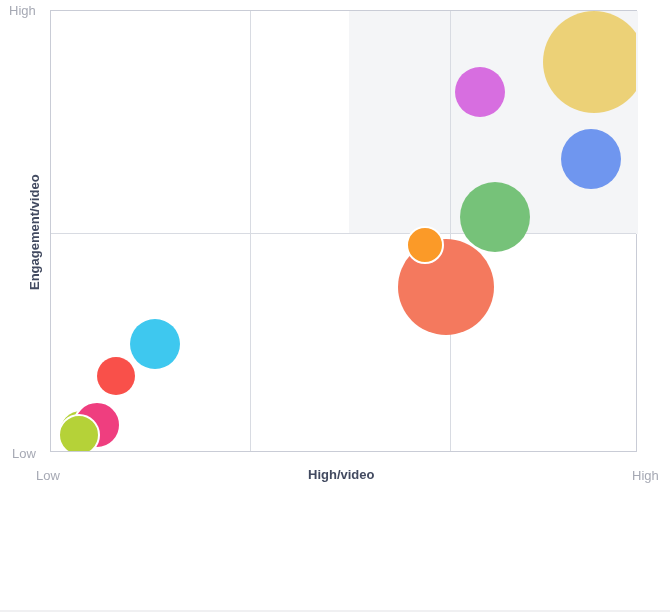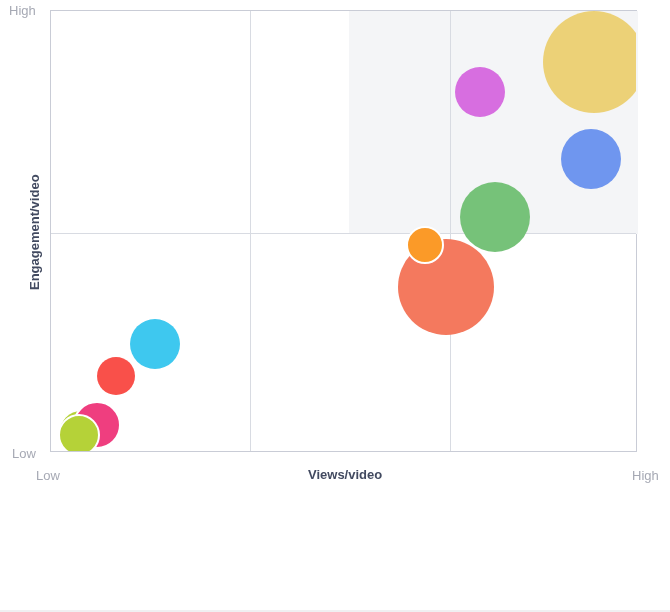--- a/index.html
+++ b/index.html
@@ -162,21 +162,21 @@
         <div class="bubble" style="left:404px; top:56px; width:50px; height:50px; background:#d76ee0;"></div>
 
         <div class="bubble" style="left:510px; top:118px; width:60px; height:60px; background:#6f96ef;"></div>
 
         <div class="bubble" style="left:492px; top:0px; width:102px; height:102px; background:#ecd177;"></div>
       </div>
     </div>
 
     <div class="axis-text" id="x-low" style="left:36px; top:468px;">Low</div>
     <div class="axis-text" id="x-high" style="left:632px; top:468px;">High</div>
-    <div class="axis-title" id="x-axis-title" style="left:308px; top:467px;">Views/video</div>
+    <div class="axis-title" id="x-axis-title" style="left:308px; top:467px;">High/video</div>
   </div>
 
   <div class="legend">
 
     <div class="bottom-rule"></div>
   </div>
 
 </div>
 
 </body></html>

